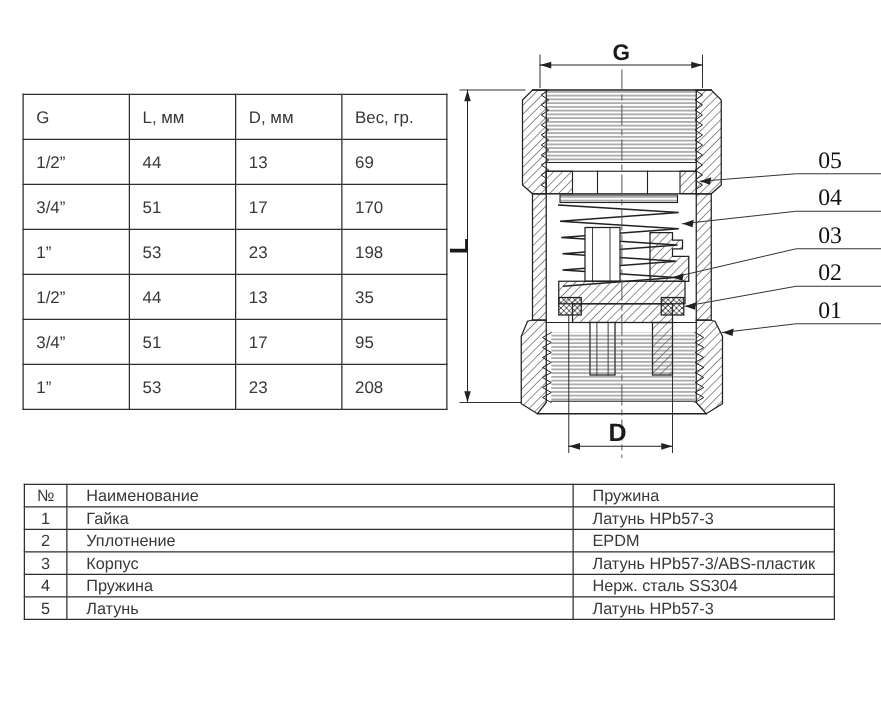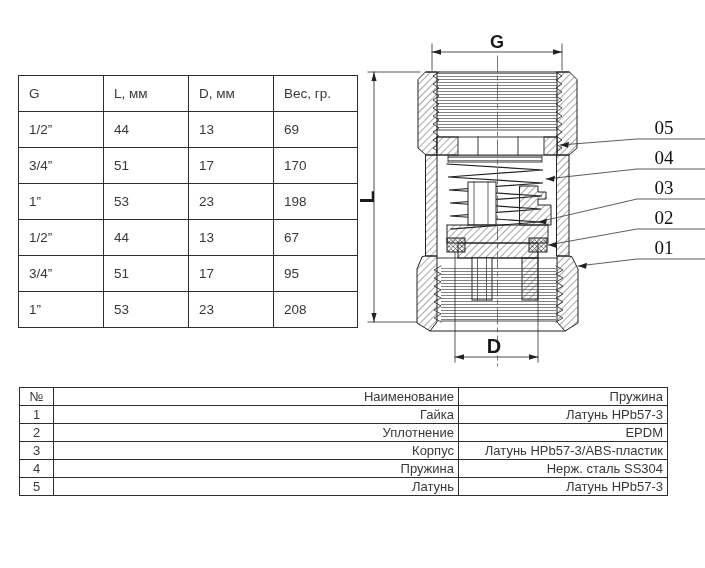--- a/index.html
+++ b/index.html
@@ -7,21 +7,21 @@
         font-family:"Liberation Sans","DejaVu Sans",sans-serif;color:#383838;}
 
   table{border-collapse:collapse;table-layout:fixed;position:absolute;background:#fff;}
   td,th{border:1px solid #2e2e2e;font-weight:normal;text-align:left;
         vertical-align:middle;overflow:hidden;white-space:nowrap;}
 
   #spec-table{left:18px;top:75px;width:339px;font-size:13.5px;}
   #spec-table td,#spec-table th{height:35px;padding:0 4px 0 10px;}
 
   #parts-table{left:19px;top:387px;width:648px;font-size:13px;}
-  #parts-table td,#parts-table th{height:17px;padding:0 4px 0 15px;text-align:right;}
+  #parts-table td,#parts-table th{height:17px;padding:0 4px 0 15px;}
   #parts-table .c-num{text-align:center;padding:0;}
 
   #drawing{position:absolute;left:355px;top:0px;}
 </style>
 </head>
 <body>
 
 <div id="page">
 
   <table id="spec-table">
@@ -53,21 +53,21 @@
     <tr>
       <td>1”</td>
       <td>53</td>
       <td>23</td>
       <td>198</td>
     </tr>
     <tr>
       <td>1/2”</td>
       <td>44</td>
       <td>13</td>
-      <td>67</td>
+      <td>35</td>
     </tr>
     <tr>
       <td>3/4”</td>
       <td>51</td>
       <td>17</td>
       <td>95</td>
     </tr>
     <tr>
       <td>1”</td>
       <td>53</td>

